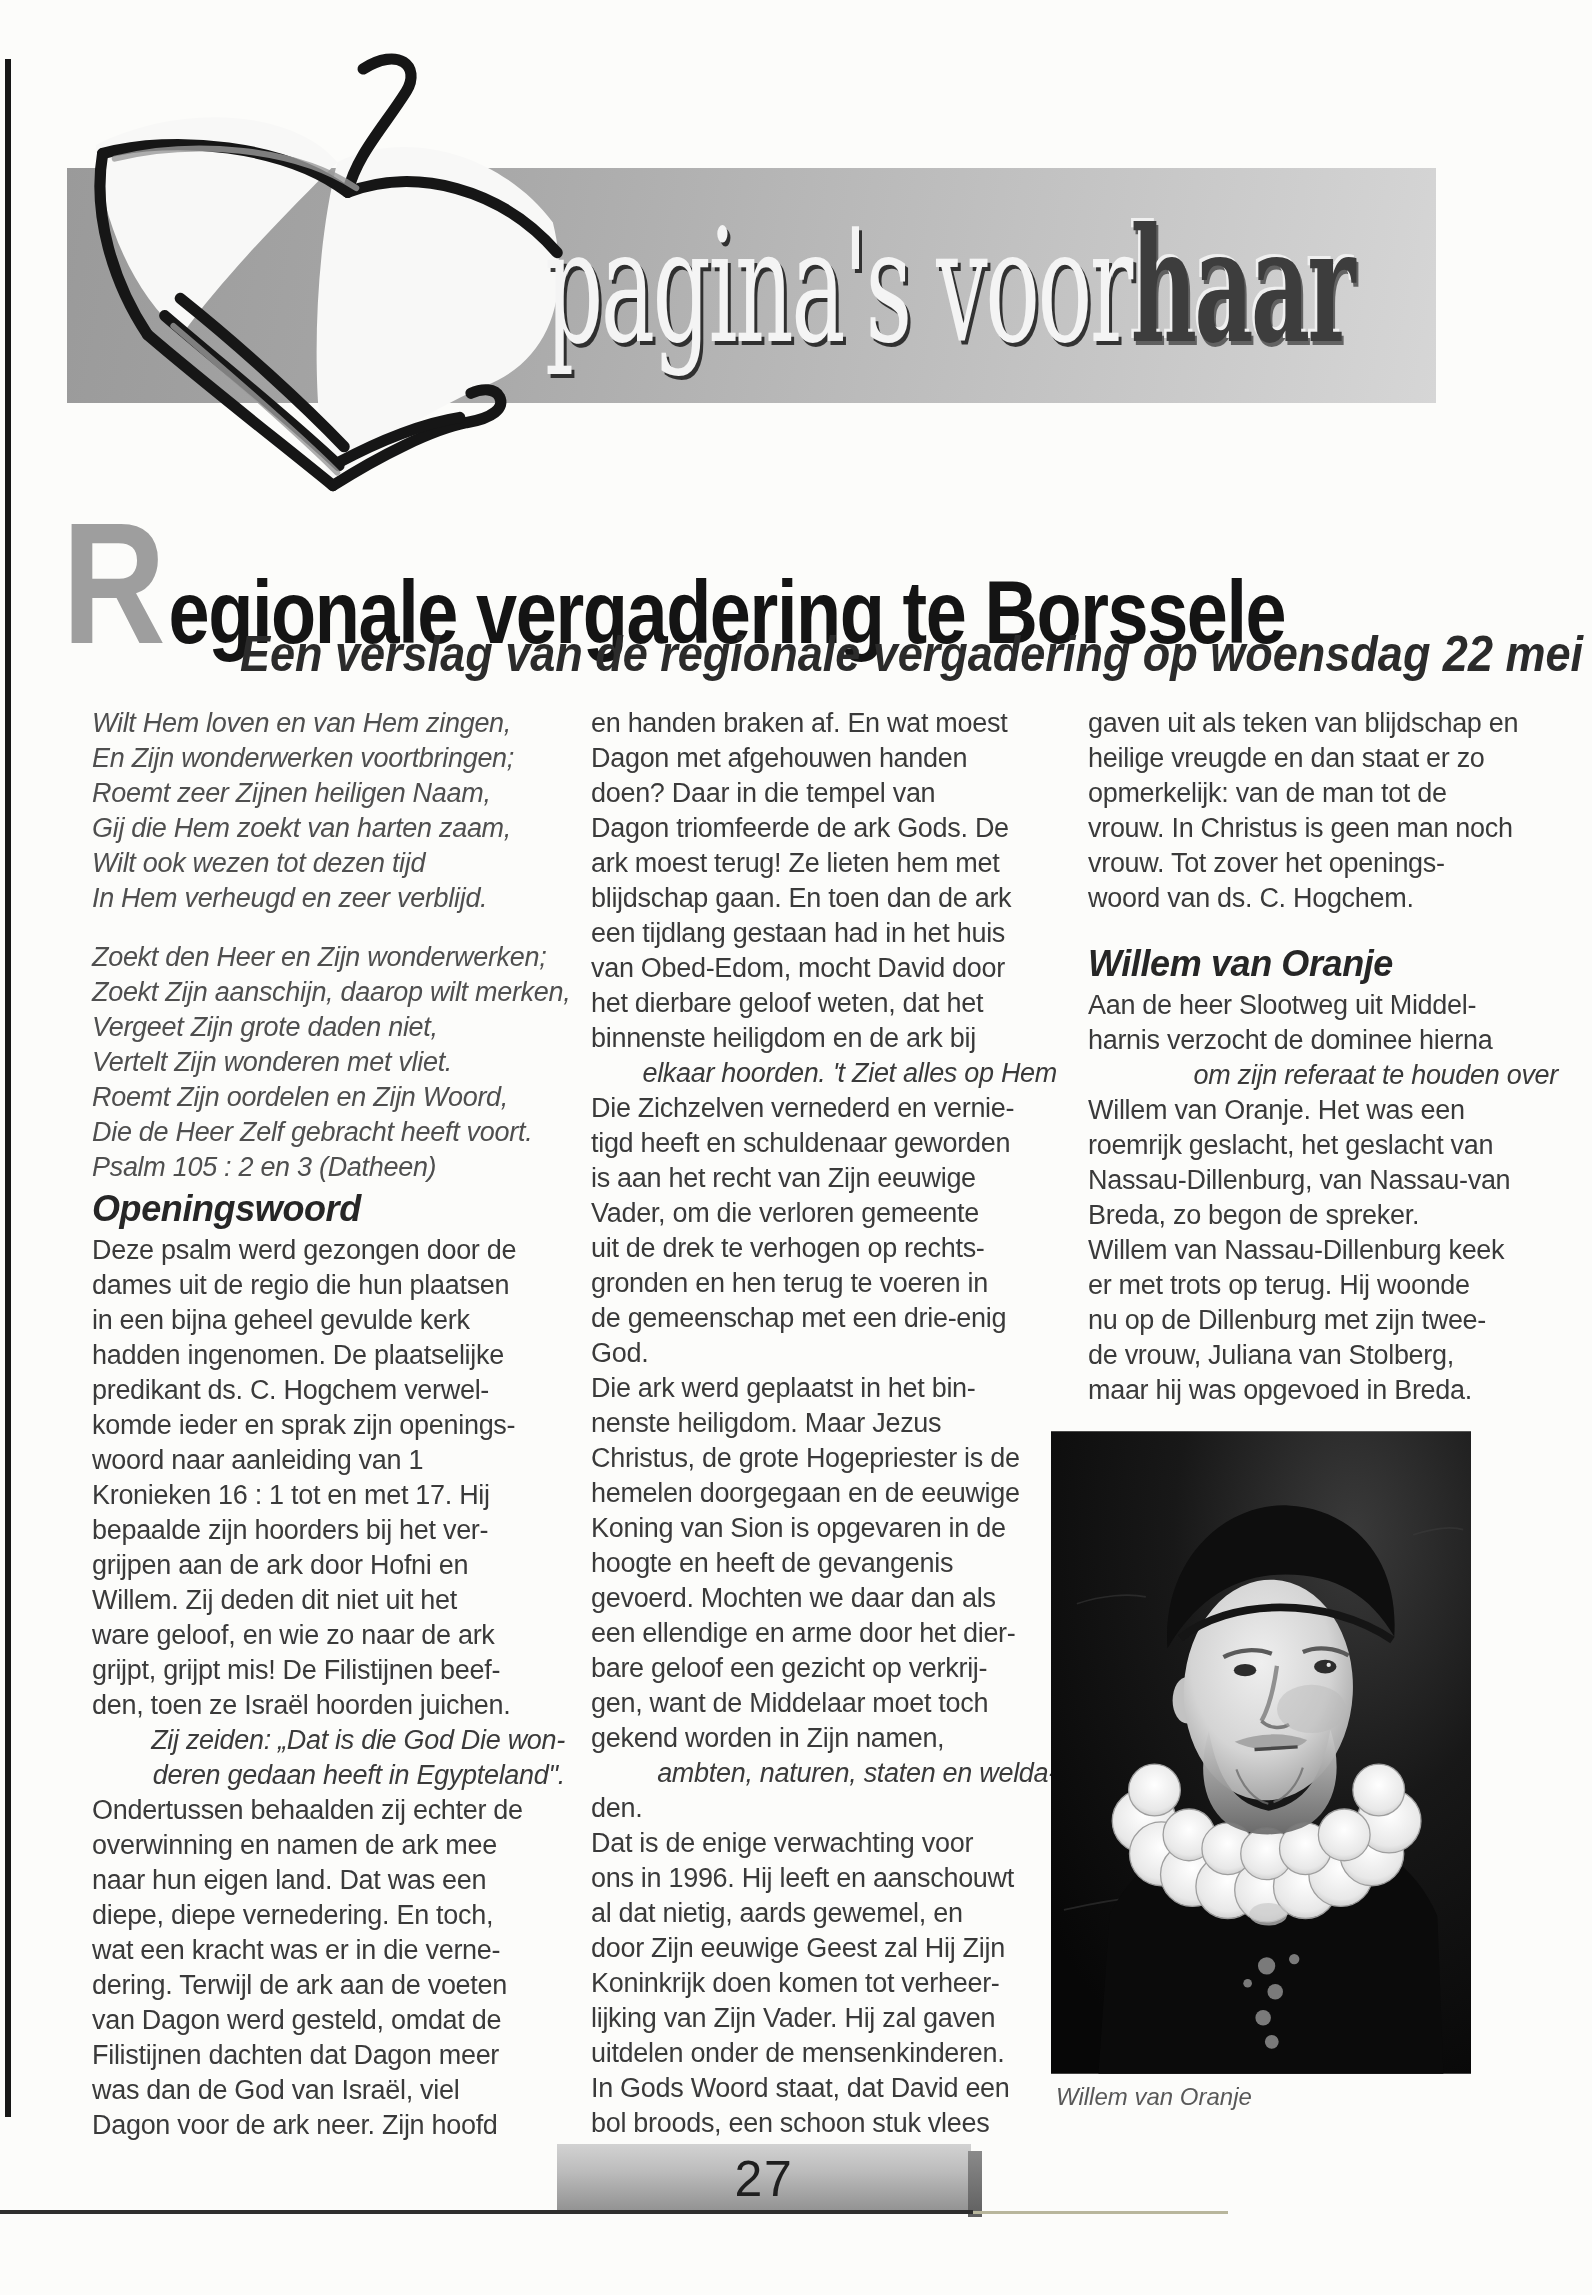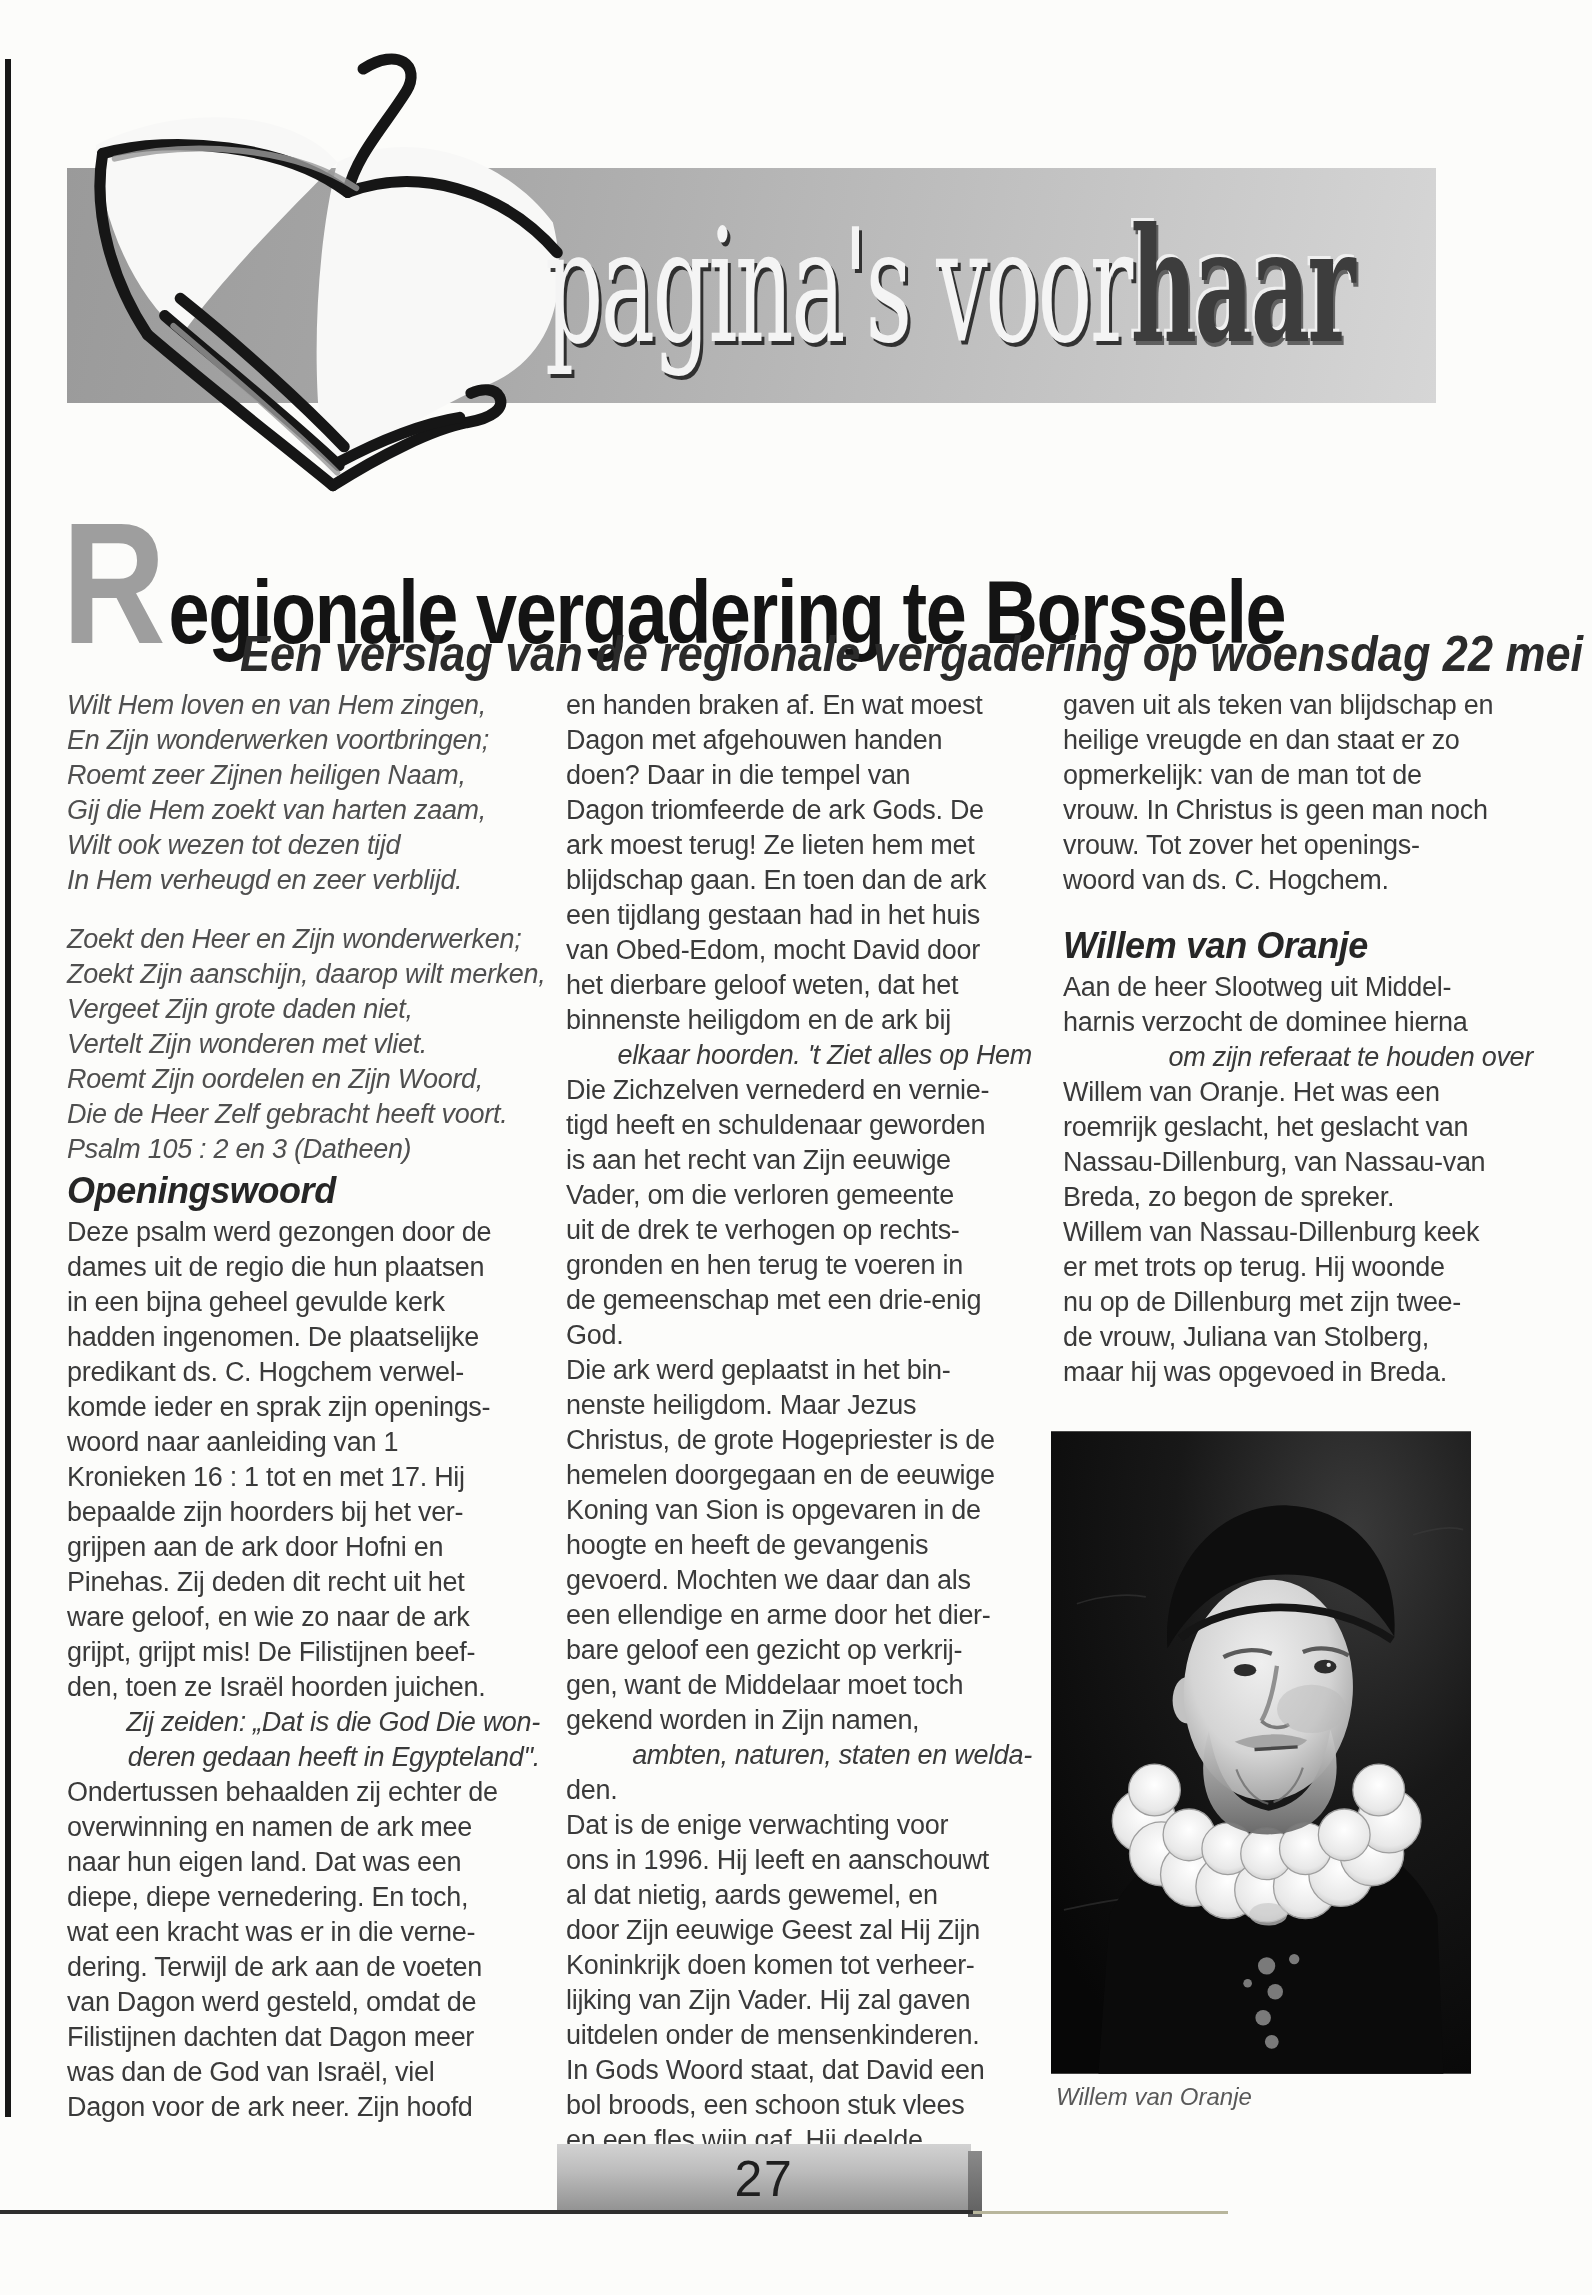--- a/index.html
+++ b/index.html
@@ -14,21 +14,21 @@
         transform:scaleX(0.58);transform-origin:left center;}
   .banner-title .light{color:#f4f4f4;text-shadow:5.2px 4.3px 0 rgba(25,25,25,0.85);}
   .banner-title .dark{color:#3d3d3d;font-weight:bold;
         text-shadow:-4.3px -3.5px 0 #f0f0f0, 3.5px 3.5px 0 rgba(10,10,10,0.55);}
   .title{position:absolute;left:62px;top:532px;display:flex;align-items:baseline;white-space:nowrap;
         transform:scaleX(0.83);transform-origin:left bottom;}
   .drop-cap{font-size:173px;line-height:102px;font-weight:bold;color:#9e9e9e;margin-right:3.5px;}
   .title-text{font-size:89px;line-height:102px;font-weight:bold;color:#141414;letter-spacing:-1.7px;}
   .subtitle{position:absolute;left:240px;top:625px;font-size:50px;font-weight:bold;font-style:italic;
         color:#2b2b2b;white-space:nowrap;transform:scaleX(0.9);transform-origin:left top;}
-  .col{position:absolute;top:688px;}
+  .col{position:absolute;top:706px;margin-left:25px;}
   .col-1{left:67px;width:473px;}
   .col-2{left:566px;width:466px;}
   .col-3{left:1063px;width:470px;}
   .ln{font-size:27px;line-height:35px;height:35px;letter-spacing:-0.3px;white-space:nowrap;color:#3a3a3a;}
   .ln.italic{font-style:italic;text-align:right;}
   .ln.poem{font-style:italic;color:#4f4f4f;}
   .ln.right{text-align:left;padding-right:7px;}
   .ln.spacer{height:24px;}
   .ln.heading{font-weight:bold;font-style:italic;font-size:36px;color:#262626;height:48px;line-height:48px;letter-spacing:-0.4px;}
   .portrait{position:absolute;left:1051px;top:1431px;width:420px;height:643px;}
@@ -102,21 +102,21 @@
       <div class="ln">Deze psalm werd gezongen door de</div>
       <div class="ln">dames uit de regio die hun plaatsen</div>
       <div class="ln">in een bijna geheel gevulde kerk</div>
       <div class="ln">hadden ingenomen. De plaatselijke</div>
       <div class="ln">predikant ds. C. Hogchem verwel-</div>
       <div class="ln">komde ieder en sprak zijn openings-</div>
       <div class="ln">woord naar aanleiding van 1</div>
       <div class="ln">Kronieken 16 : 1 tot en met 17. Hij</div>
       <div class="ln">bepaalde zijn hoorders bij het ver-</div>
       <div class="ln">grijpen aan de ark door Hofni en</div>
-      <div class="ln">Pinehas. Zij deden dit recht uit het</div>
+      <div class="ln">Willem. Zij deden dit niet uit het</div>
       <div class="ln">ware geloof, en wie zo naar de ark</div>
       <div class="ln">grijpt, grijpt mis! De Filistijnen beef-</div>
       <div class="ln">den, toen ze Israël hoorden juichen.</div>
       <div class="ln italic">Zij zeiden: „Dat is die God Die won-</div>
       <div class="ln italic">deren gedaan heeft in Egypteland".</div>
       <div class="ln">Ondertussen behaalden zij echter de</div>
       <div class="ln">overwinning en namen de ark mee</div>
       <div class="ln">naar hun eigen land. Dat was een</div>
       <div class="ln">diepe, diepe vernedering. En toch,</div>
       <div class="ln">wat een kracht was er in die verne-</div>

